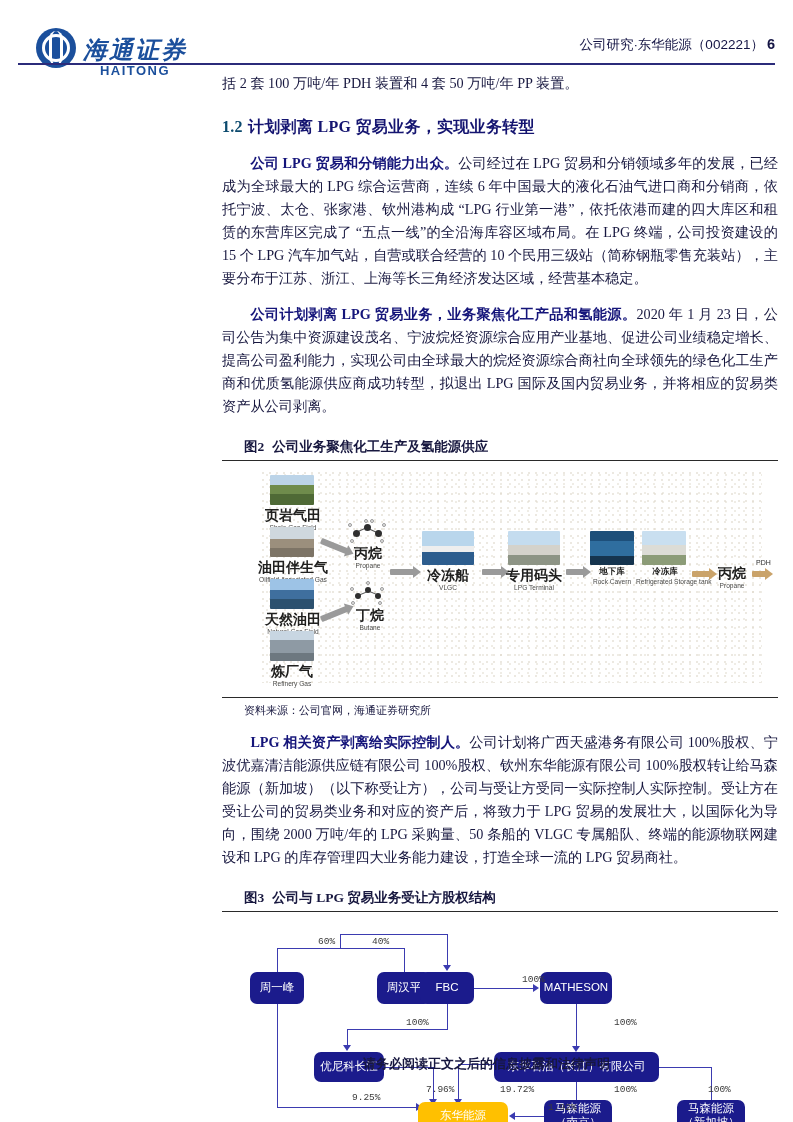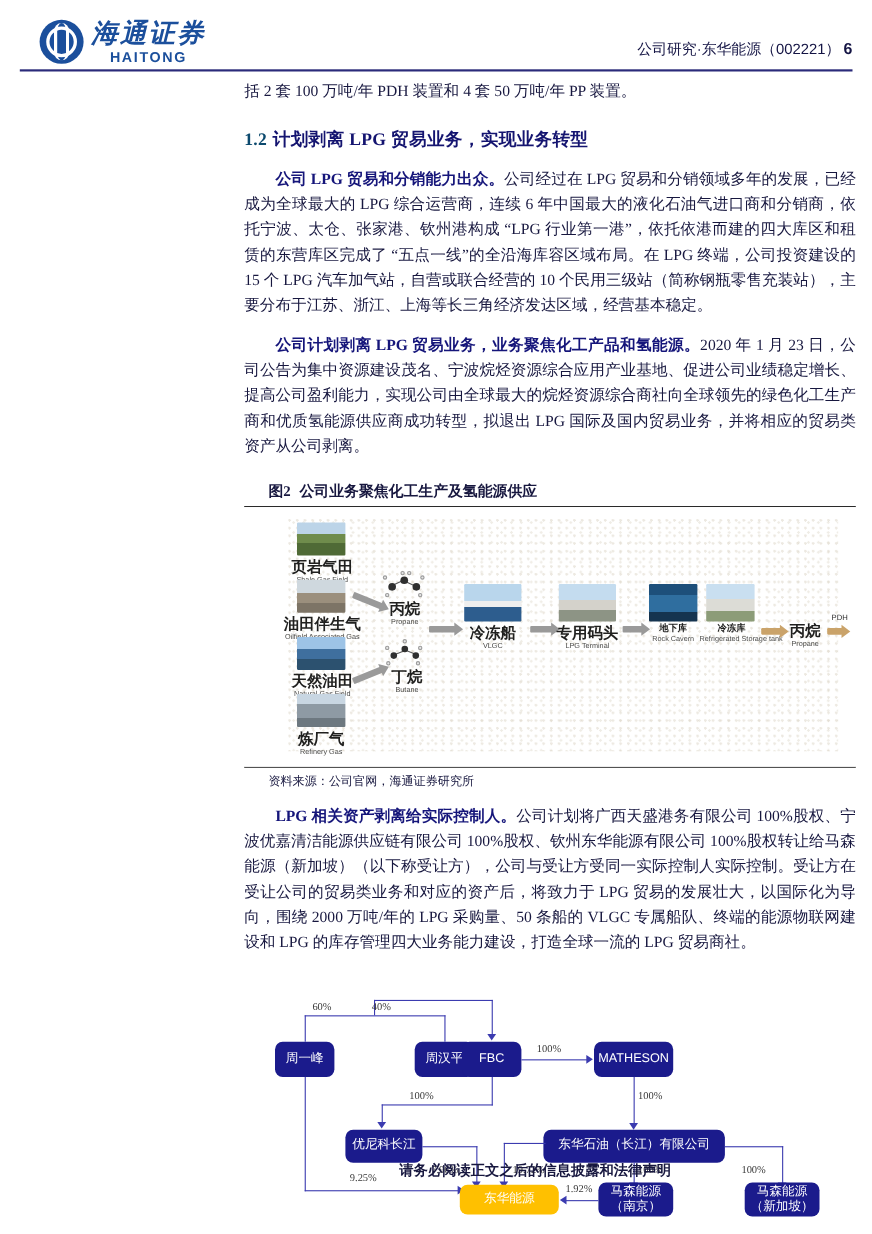--- a/index.html
+++ b/index.html
@@ -50,21 +50,21 @@
   .logo-mark::after {
     content: "";
     position: absolute;
     left: 13px; top: 3px;
     width: 14px; height: 34px;
     border-left: 3px solid #ffffff;
     border-right: 3px solid #ffffff;
     border-radius: 50% / 22%;
     box-sizing: border-box;
   }
-  .logo-text { line-height: 1; }
+  .logo-text { line-height: 1; margin-top: 20px; }
   .logo-cn {
     font-family: "Liberation Serif", serif;
     font-weight: bold;
     font-style: italic;
     font-size: 24px;
     color: #1b4f9c;
     letter-spacing: 2px;
     display: block;
   }
   .logo-en {
@@ -240,24 +240,25 @@
     justify-content: center;
     text-align: center;
     line-height: 1.18;
     box-sizing: border-box;
     padding: 2px 4px;
     white-space: pre-line;
   }
   .obox.amber { background: #ffc000; color: #ffffff; }
   .olabel {
     position: absolute;
-    font-family: Liberation Serif, serif;
+    font-family: Liberation Mono, monospace;
     font-size: 9.5px;
     color: #3a3a3a;
     white-space: nowrap;
+    margin-left: 34px;
   }
   .oline { position: absolute; background: #3b3bb0; }
   .oline.h { height: 1.4px; }
   .oline.v { width: 1.4px; }
   .oarrow { position: absolute; width: 0; height: 0; }
   .oarrow.down {
     border-left: 4px solid transparent;
     border-right: 4px solid transparent;
     border-top: 6px solid #3b3bb0;
   }
@@ -431,20 +432,23 @@
     </div>
 
     <div class="fig-source">资料来源：公司官网，海通证券研究所</div>
   </div>
 
   <p class="body indent" style="margin-top:13px;">
     <span class="lead">LPG 相关资产剥离给实际控制人。</span><span>公司计划将广西天盛港务有限公司 100%股权、宁波优嘉清洁能源供应链有限公司 100%股权、钦州东华能源有限公司 100%股权转让给马森能源（新加坡）（以下称受让方），公司与受让方受同一实际控制人实际控制。受让方在受让公司的贸易类业务和对应的资产后，将致力于 LPG 贸易的发展壮大，以国际化为导向，围绕 2000 万吨/年的 LPG 采购量、50 条船的 VLGC 专属船队、终端的能源物联网建设和 LPG 的库存管理四大业务能力建设，打造全球一流的 LPG 贸易商社。</span>
   </p>
 
   <div class="figure">
+    <div class="fig-title">
+      <span class="fignum">图3</span><span>公司与 LPG 贸易业务受让方股权结构</span>
+    </div>
 
     <div class="fig-body" id="fig3-body">
       <div class="ochart">
 
         <div class="oline v" style="left:55px;  top:36px; height:24px;"></div>
         <div class="oline h" style="left:55px;  top:36px; width:128px;"></div>
         <div class="oline v" style="left:182px; top:36px; height:24px;"></div>
         <div class="oline v" style="left:118px; top:22px; height:14px;"></div>
         <div class="oline h" style="left:118px; top:22px; width:108px;"></div>
         <div class="oline v" style="left:225px; top:22px; height:32px;"></div>

